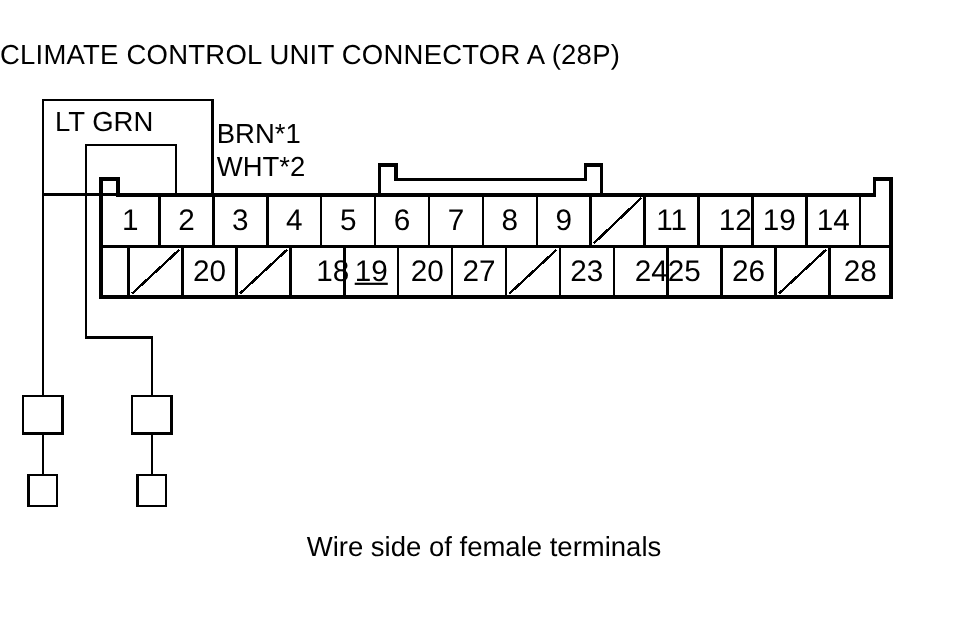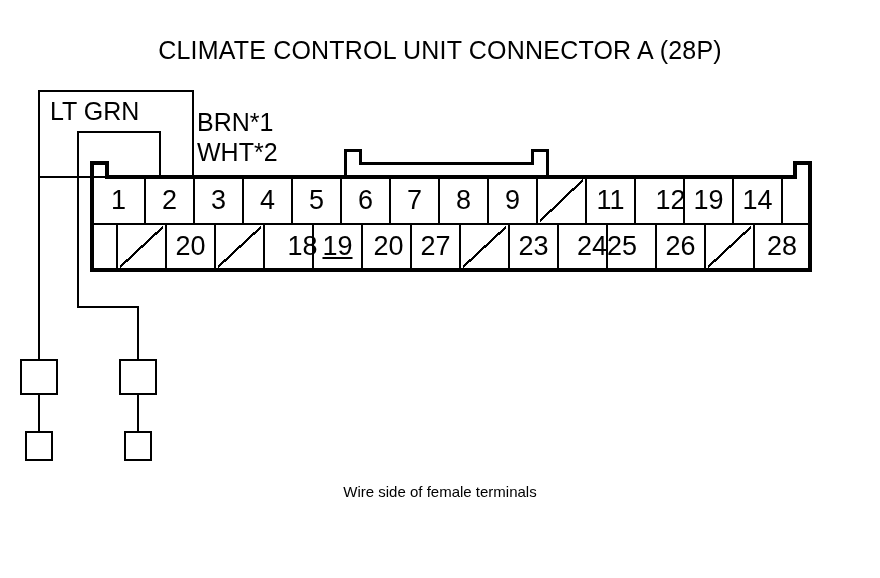--- a/index.html
+++ b/index.html
@@ -7,30 +7,29 @@
     width:880px;height:578px;position:relative;overflow:hidden;
     font-family:"Liberation Sans","DejaVu Sans",sans-serif;
     color:#000000;
   }
   #stage{position:absolute;left:0;top:0;width:880px;height:578px;}
   svg.layer{position:absolute;left:0;top:0;width:880px;height:578px;}
 
   .ttl{
     position:absolute;
     left:0;top:36px;width:880px;
-    text-align:center;
     font-size:25px;
     letter-spacing:0.2px;
     white-space:nowrap;
   }
   .cap{
     position:absolute;
     left:0;top:483px;width:880px;
     text-align:center;
-    font-size:15px;
+    font-size:25px;
     white-space:nowrap;
   }
   .lbl{
     position:absolute;
     font-size:25px;
     white-space:nowrap;
     line-height:1.0;
   }
   #ltgrn-label{left:50px;top:99px;}
   #brn-label{left:197px;top:110px;}
@@ -137,21 +136,21 @@
       <div class="pin" style="left: 92px; width: 53px; top: 186.5px;">1</div>
       <div class="pin" style="left: 145px; width: 49px; top: 186.5px;">2</div>
       <div class="pin" style="left: 194px; width: 49px; top: 186.5px;">3</div>
       <div class="pin" style="left: 243px; width: 49px; top: 186.5px;">4</div>
       <div class="pin" style="left: 292px; width: 49px; top: 186.5px;">5</div>
       <div class="pin" style="left: 341px; width: 49px; top: 186.5px;">6</div>
       <div class="pin" style="left: 390px; width: 49px; top: 186.5px;">7</div>
       <div class="pin" style="left: 439px; width: 49px; top: 186.5px;">8</div>
       <div class="pin" style="left: 488px; width: 49px; top: 186.5px;">9</div>
       <div class="pin" style="left: 586px; width: 49px; top: 186.5px;">11</div>
-      <div class="pin" style="left: 635px; width: 49px; top: 186.5px; padding-left: 11px;">12</div>
+      <div class="pin" style="left: 635px; width: 67px; top: 186.5px;">12</div>
       <div class="pin" style="left: 684px; width: 49px; top: 186.5px;">19</div>
       <div class="pin" style="left: 733px; width: 49px; top: 186.5px;">14</div>
       <div class="pin" style="left: 166px; width: 49px; top: 233px;">20</div>
       <div class="pin" style="left: 264px; width: 49px; top: 233px; padding-left: 14px;">18</div>
       <div class="pin" style="left: 313px; width: 49px; top: 233px; text-decoration: underline;">19</div>
       <div class="pin" style="left: 362px; width: 53px; top: 233px;">20</div>
       <div class="pin" style="left: 411px; width: 49px; top: 233px;">27</div>
       <div class="pin" style="left: 509px; width: 49px; top: 233px;">23</div>
       <div class="pin" style="left: 558px; width: 49px; top: 233px; text-align: right;">24</div>
       <div class="pin" style="left: 607px; width: 28px; top: 233px;">25</div>

